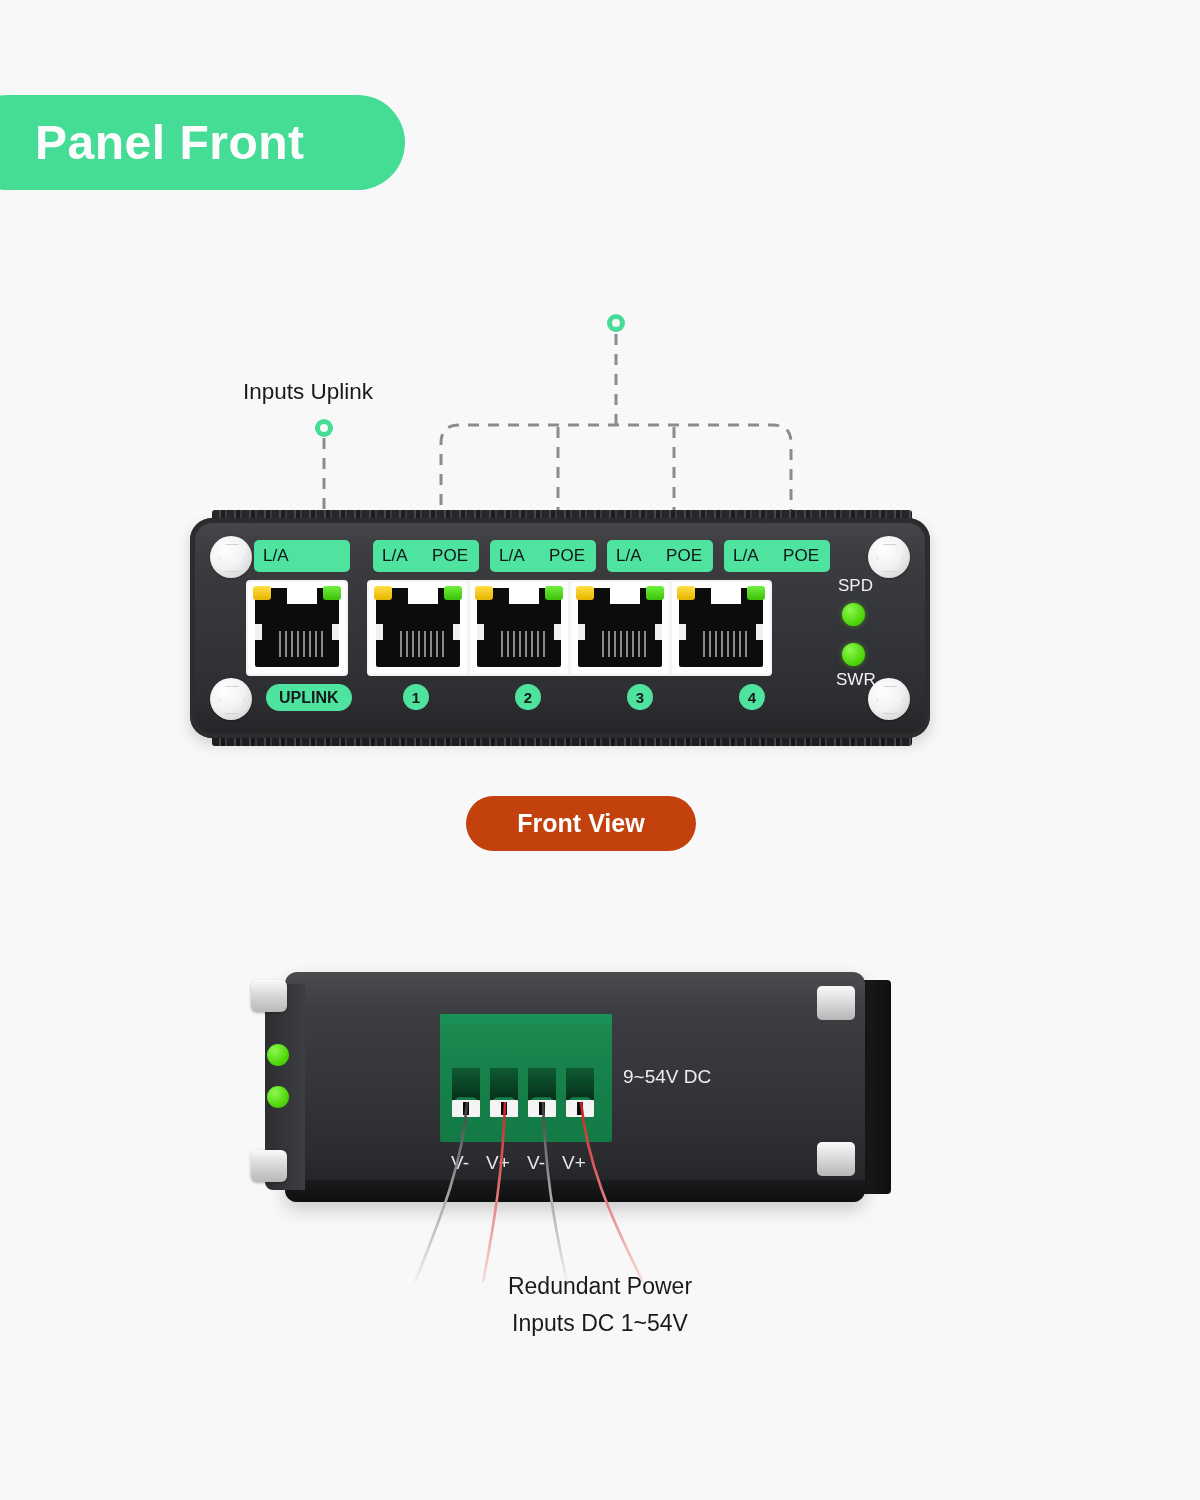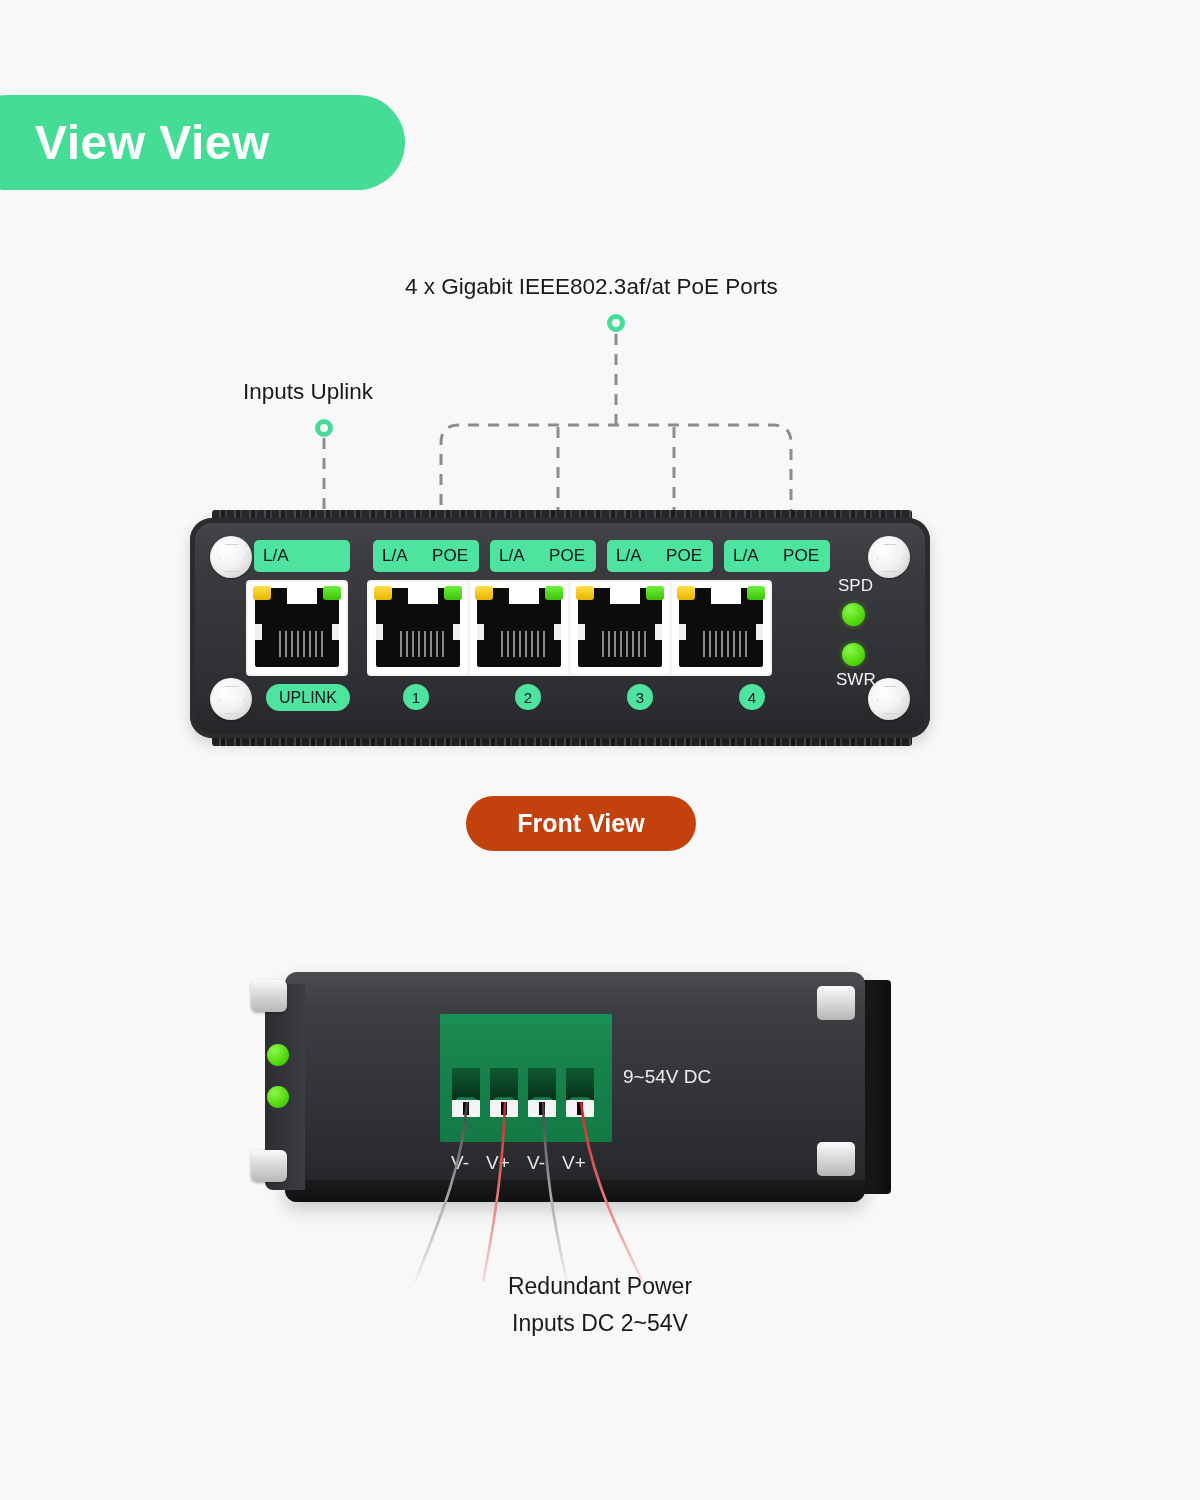--- a/index.html
+++ b/index.html
@@ -113,21 +113,21 @@
       #8a8a8a 0px, #8a8a8a 2px, #0c0c0c 2px, #0c0c0c 6px);
   }
   .led {
     position: absolute; top: 4px; width: 18px; height: 14px; border-radius: 3px;
   }
   .led.amber { left: 5px; background: linear-gradient(180deg,#ffe045,#e8b400); }
   .led.green { right: 5px; background: linear-gradient(180deg,#6ef03c,#3dc20a); }
 
   .port-tag {
     position: absolute; top: 166px;
-    color: #15181c; font-size: 16px; font-weight: normal;
+    color: #15181c; font-size: 16px; font-weight: bold;
     display: flex; align-items: center; justify-content: center;
   }
   .port-tag.pill {
     background: #4ee39f; border-radius: 14px;
     height: 27px; padding: 0 13px;
   }
   .port-tag.circle {
     background: #4ee39f; border-radius: 50%;
     width: 26px; height: 26px; font-size: 15px;
   }
@@ -255,21 +255,21 @@
     position: absolute; left: 0; top: 1268px; width: 1200px;
     text-align: center; color: #1a1a1a; font-size: 23px; line-height: 37px;
   }
 </style>
 </head>
 <body>
 
 <div class="page">
 
   <div class="banner">
-    <span class="banner-text">View View</span>
+    <span class="banner-text">Panel Front</span>
   </div>
 
   <svg class="leader-svg">
     <g stroke="#8a8d8f" stroke-width="3" fill="none" stroke-dasharray="11,9">
 
       <path d="M324,438 L324,545"></path>
 
       <path d="M616,334 L616,425"></path>
 
       <path d="M441,545 L441,443 Q441,425 459,425 L773,425 Q791,425 791,443 L791,545"></path>
@@ -279,21 +279,20 @@
     </g>
 
     <g>
       <circle cx="324" cy="428" r="9" fill="#45dd96"></circle>
       <circle cx="324" cy="428" r="4" fill="#f7f8f7"></circle>
       <circle cx="616" cy="323" r="9" fill="#45dd96"></circle>
       <circle cx="616" cy="323" r="4" fill="#f7f8f7"></circle>
     </g>
   </svg>
 
-  <div class="callout-label" id="poe-label">4 x Gigabit IEEE802.3af/at PoE Ports</div>
   <div class="callout-label" id="uplink-label">Inputs Uplink</div>
 
   <div class="device-front">
     <div class="term-tab"></div>
     <div class="fins top"></div>
     <div class="fins bottom"></div>
 
     <div class="body-front">
       <div class="screw tl"></div>
       <div class="screw bl"></div>
@@ -451,17 +450,17 @@
         <path d="M222,140 C218,200 198,250 170,320" stroke="url(#gw)"></path>
         <path d="M260,140 C258,205 250,258 238,320" stroke="url(#rw)"></path>
         <path d="M298,140 C300,205 308,258 322,320" stroke="url(#gw)"></path>
         <path d="M336,140 C342,200 364,252 398,320" stroke="url(#rw)"></path>
       </g>
     </svg>
   </div>
 
   <div class="note">
     <div>Redundant Power</div>
-    <div>Inputs DC 2~54V</div>
+    <div>Inputs DC 1~54V</div>
   </div>
 
 
 </div>
 
 </body></html>

